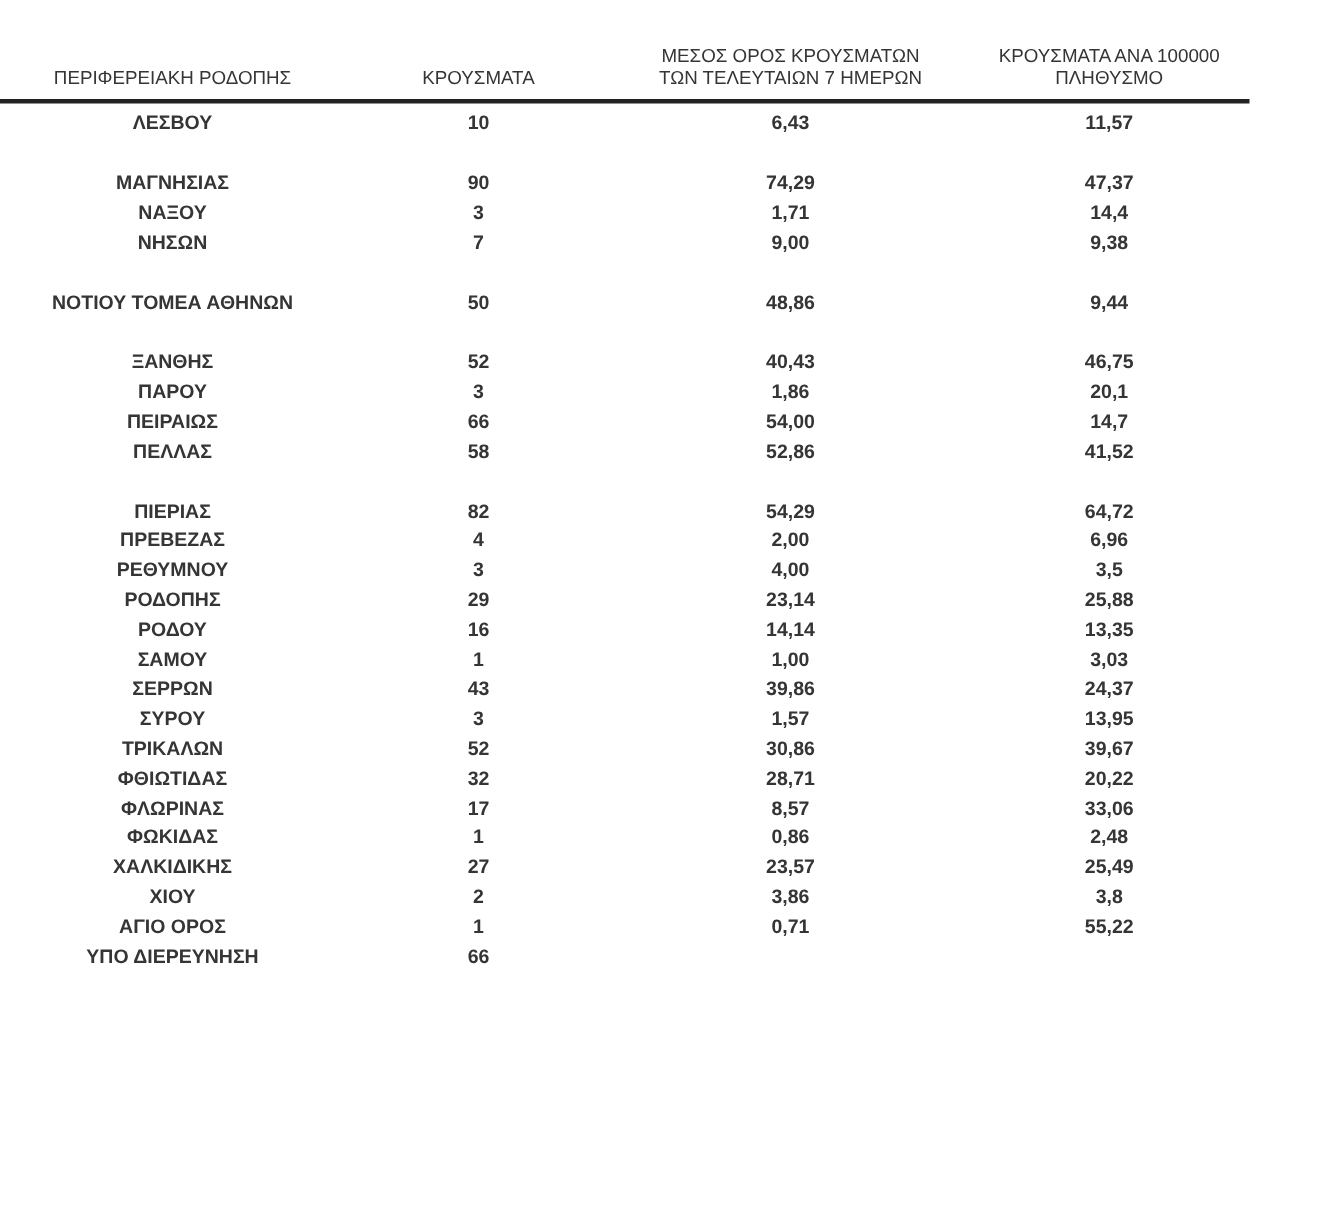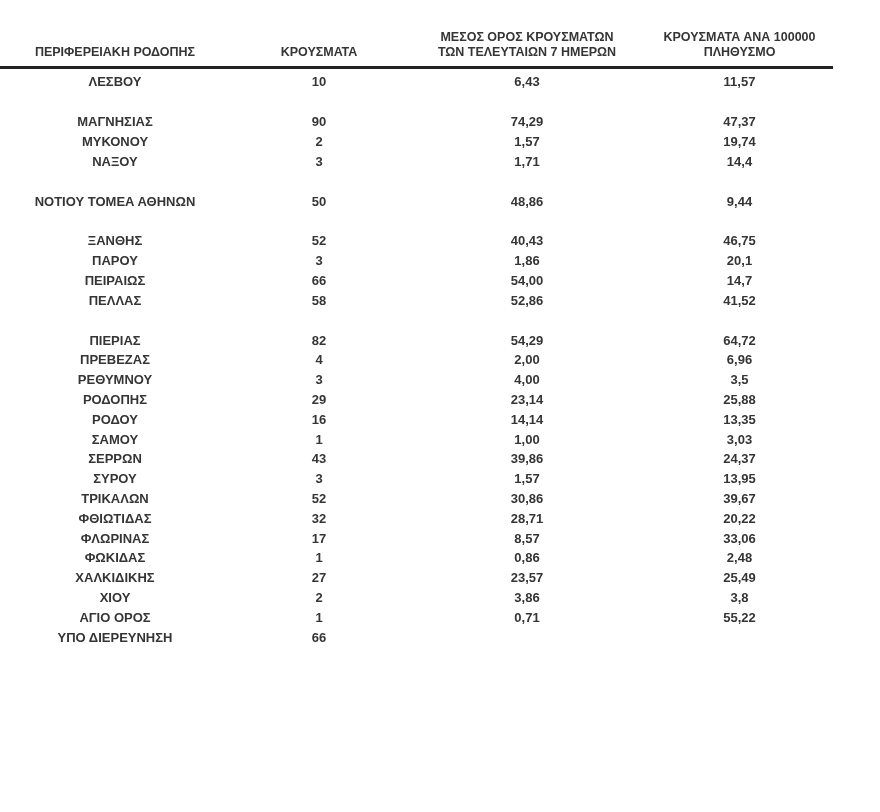--- a/index.html
+++ b/index.html
@@ -23,21 +23,21 @@
     border-collapse: collapse;
     table-layout: fixed;
     width: 833px;
   }
   table.cases col.c1 { width: 230px; }
   table.cases col.c2 { width: 178px; }
   table.cases col.c3 { width: 238px; }
   table.cases col.c4 { width: 187px; }
   table.cases th {
     font-size: 12.5px;
-    font-weight: 700;
+    font-weight: 400;
     line-height: 15px;
     text-align: center;
     vertical-align: bottom;
     padding: 0 4px 6px 4px;
     border-bottom: 3px solid #222222;
     color: #353535;
     white-space: nowrap;
   }
   table.cases td {
     font-size: 13px;
@@ -85,30 +85,30 @@
         <tr class="spacer">
           <td colspan="4"></td>
         </tr>
         <tr>
           <td>ΜΑΓΝΗΣΙΑΣ</td>
           <td>90</td>
           <td>74,29</td>
           <td>47,37</td>
         </tr>
         <tr>
-          <td>ΜΥΚΟΝΟΥ</td>
-          <td>2</td>
-          <td>1,57</td>
-          <td>19,74</td>
-        </tr>
-        <tr>
           <td>ΝΑΞΟΥ</td>
           <td>3</td>
           <td>1,71</td>
           <td>14,4</td>
+        </tr>
+        <tr>
+          <td>ΝΗΣΩΝ</td>
+          <td>7</td>
+          <td>9,00</td>
+          <td>9,38</td>
         </tr>
         <tr class="spacer">
           <td colspan="4"></td>
         </tr>
         <tr>
           <td>ΝΟΤΙΟΥ ΤΟΜΕΑ ΑΘΗΝΩΝ</td>
           <td>50</td>
           <td>48,86</td>
           <td>9,44</td>
         </tr>

